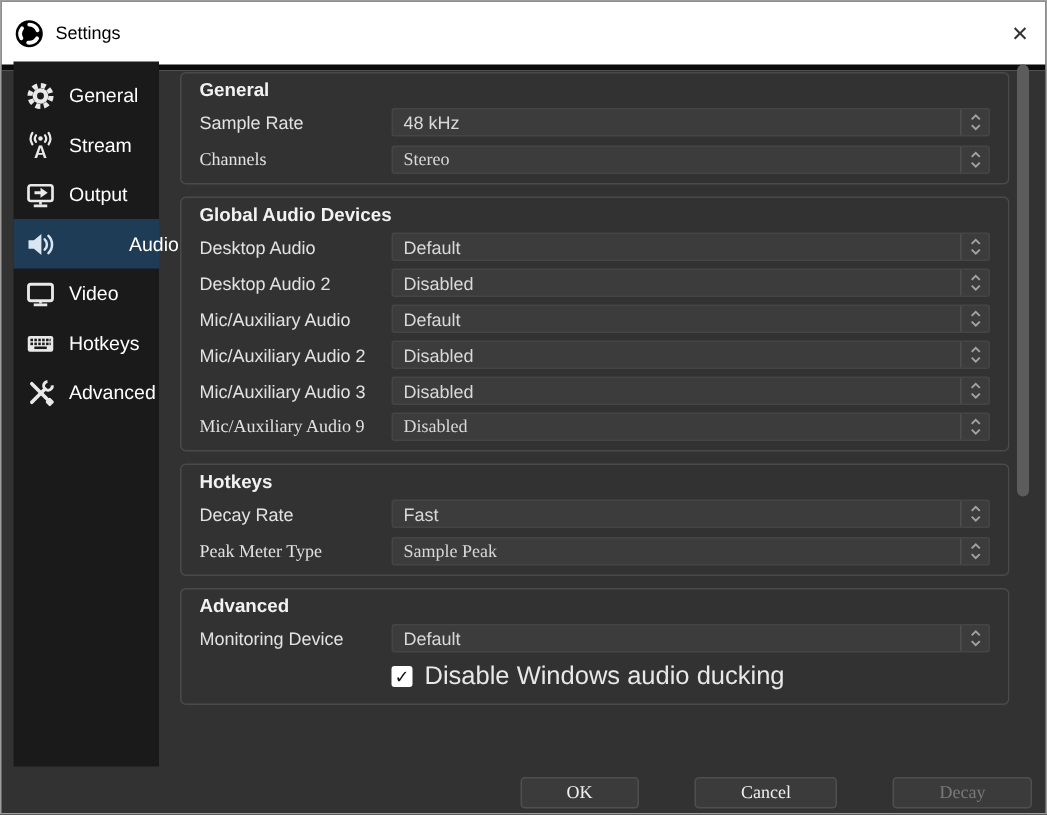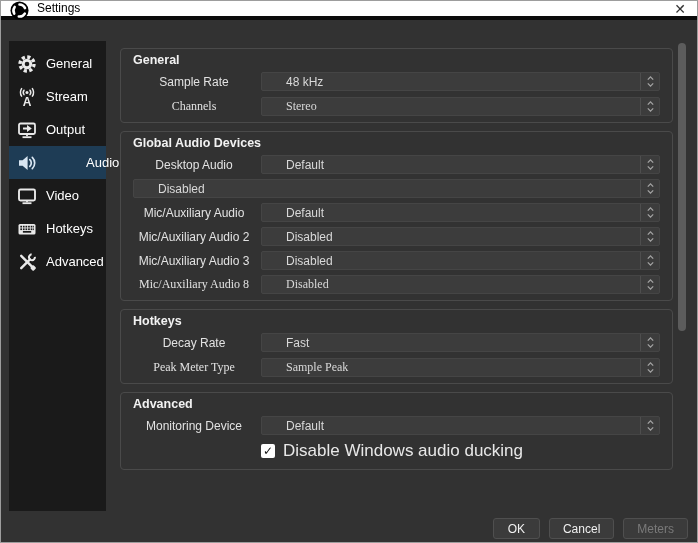--- a/index.html
+++ b/index.html
@@ -7,23 +7,23 @@
   body { font-family: "Liberation Sans", "DejaVu Sans", sans-serif; }
 
   .window {
     position: relative; width: 698px; height: 543px;
     background: var(--window-bg, #323232);
     border: 1px solid #9d9d9d; overflow: hidden;
   }
 
   
   .titlebar {
-    position: absolute; top:0; left:0; right:0; height:19px;
+    position: absolute; top:0; left:0; right:0; height:46px;
     background: var(--titlebar-bg, #ffffff);
-    display:flex; padding: 0 0 0 9px;
+    display:flex; align-items:center; padding: 0 0 0 9px;
     border-bottom: 4px solid #0b0b0b;
   }
   .titlebar .logo { width:19px; height:19px; margin-right:8px; flex:none; }
   .titlebar .title { font-size:12px; color:#000; }
   .close-btn {
     margin-left:auto; width:34px; height:100%; display:flex;
     align-items:center; justify-content:center;
     font-size:14px; color:#333; cursor:default; font-weight:300;
   }
 
@@ -46,27 +46,27 @@
   }
   .section {
     border:1px solid var(--section-border, #4a4a4a); border-radius:4px;
     padding:4px 12px 6px 12px; margin-bottom:8px;
   }
   .section-title { font-size:12.5px; font-weight:bold; color:#f2f2f2; margin-bottom:5px; }
   .row { display:flex; align-items:center; margin-bottom:6px; }
   .section-gad .row { margin-bottom:5px; }
   .row:last-child { margin-bottom:0;font-family:Liberation Serif, serif; }
   .row-label {
-    width:122px; margin-right:6px; text-align:center;
+    width:122px; margin-right:6px; text-align:left;
     font-size:12px; color:#e2e2e2; white-space:nowrap; flex:none;
   }
   .combo {
     flex:1; height:19px; background: var(--combo-bg, #3c3c3c);
     border:1px solid #454545; border-radius:2px;
-    display:flex; align-items:center; padding-left:24px;
+    display:flex; align-items:center; padding-left:7px;
     font-size:12px; color:#d9d9d9; cursor:default;
   }
   .combo-arrows {
     margin-left:auto; width:19px; height:100%;
     border-left:1px solid #4e4e4e;
     display:flex; align-items:center; justify-content:center; flex:none;
   }
   .combo-arrows svg { width:9px; height:13px; }
 
   .checkbox-row { display:flex; align-items:center; margin-left:128px; margin-bottom:2px; }
@@ -82,24 +82,24 @@
   
   .scrollbar { position:absolute; left:677px; top:40px; width:8px; height:433px; }
   .scroll-thumb {
     position:absolute; top:2px; left:0; width:8px; height:288px;
     background: var(--scrollbar-thumb, #5c5c5c); border-radius:4px;
   }
 
   
   .footer { position:absolute; right:9px; top:517px; display:flex; gap:9px; }
   .btn {
-    min-width:47px; height:21px; padding:0 13px;
+    min-width:47px; height:21px; padding:0 30px;
     background: var(--button-bg, #3b3b3b); border:1px solid #4f4f4f;
     border-radius:3px; color:#f0f0f0; font-size:12px;
-    font-family:Liberation Sans, sans-serif; display:flex; align-items:center; justify-content:center;
+    font-family:Liberation Serif, serif; display:flex; align-items:center; justify-content:center;margin-left:28px;
   }
   .btn.disabled { color:#7a7a7a; }
 </style>
 </head>
 <body>
 
 <div class="window">
 
   <div class="titlebar">
     <svg class="logo" viewBox="0 0 20 20">
@@ -239,20 +239,21 @@
             <svg viewBox="0 0 9 13">
                 <g fill="none" stroke="#a2a2a2" stroke-width="1.3">
                   <path d="M1.8 4.6 L4.5 1.9 L7.2 4.6"></path>
                   <path d="M1.8 8.4 L4.5 11.1 L7.2 8.4"></path>
                 </g>
               </svg>
           </span>
         </div>
       </div>
       <div class="row">
+        <span class="row-label">Desktop Audio 2</span>
         <div class="combo">
           <span>Disabled</span>
           <span class="combo-arrows">
             <svg viewBox="0 0 9 13">
                 <g fill="none" stroke="#a2a2a2" stroke-width="1.3">
                   <path d="M1.8 4.6 L4.5 1.9 L7.2 4.6"></path>
                   <path d="M1.8 8.4 L4.5 11.1 L7.2 8.4"></path>
                 </g>
               </svg>
           </span>
@@ -294,21 +295,21 @@
             <svg viewBox="0 0 9 13">
                 <g fill="none" stroke="#a2a2a2" stroke-width="1.3">
                   <path d="M1.8 4.6 L4.5 1.9 L7.2 4.6"></path>
                   <path d="M1.8 8.4 L4.5 11.1 L7.2 8.4"></path>
                 </g>
               </svg>
           </span>
         </div>
       </div>
       <div class="row">
-        <span class="row-label">Mic/Auxiliary Audio 8</span>
+        <span class="row-label">Mic/Auxiliary Audio 9</span>
         <div class="combo">
           <span>Disabled</span>
           <span class="combo-arrows">
             <svg viewBox="0 0 9 13">
                 <g fill="none" stroke="#a2a2a2" stroke-width="1.3">
                   <path d="M1.8 4.6 L4.5 1.9 L7.2 4.6"></path>
                   <path d="M1.8 8.4 L4.5 11.1 L7.2 8.4"></path>
                 </g>
               </svg>
           </span>
@@ -378,16 +379,16 @@
 
   </div>
 
   <div class="scrollbar">
     <div class="scroll-thumb"></div>
   </div>
 
   <div class="footer">
     <button class="btn">OK</button>
     <button class="btn">Cancel</button>
-    <button class="btn disabled" aria-disabled="true">Meters</button>
+    <button class="btn disabled" aria-disabled="true">Decay</button>
   </div>
 
 </div>
 
 </body></html>

